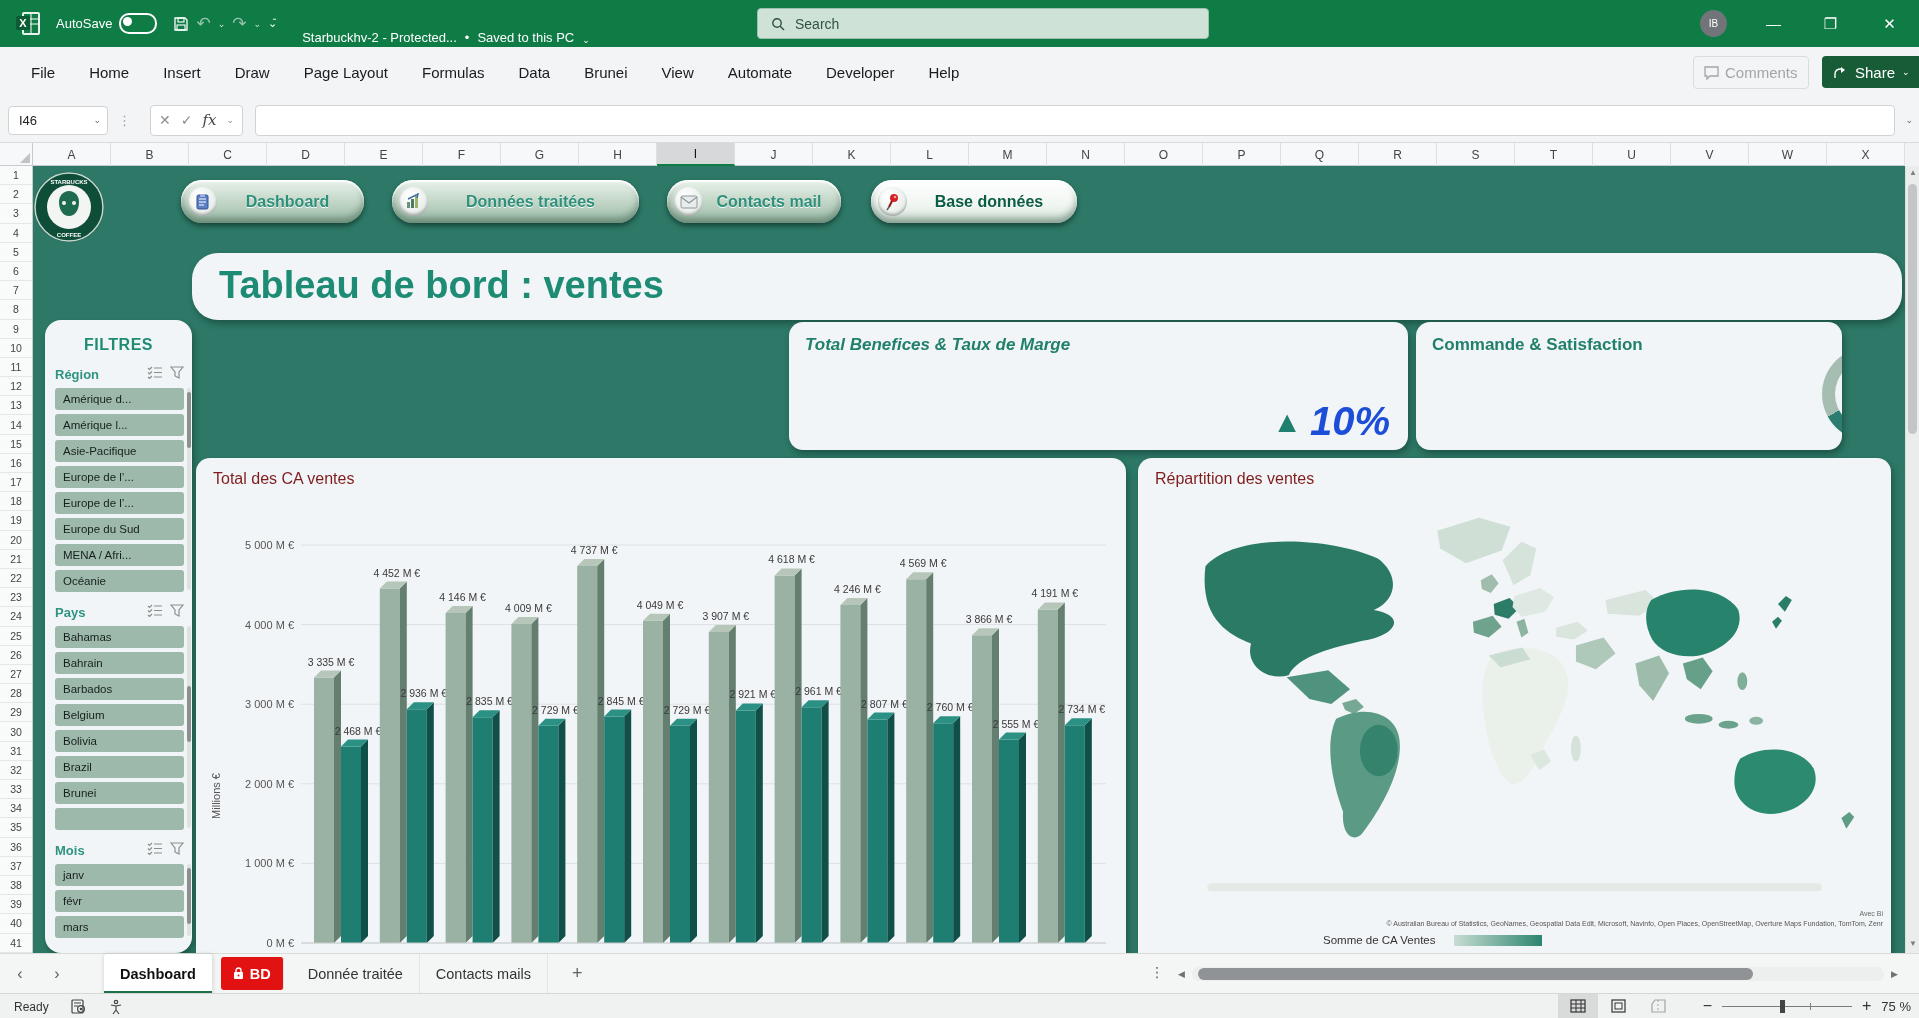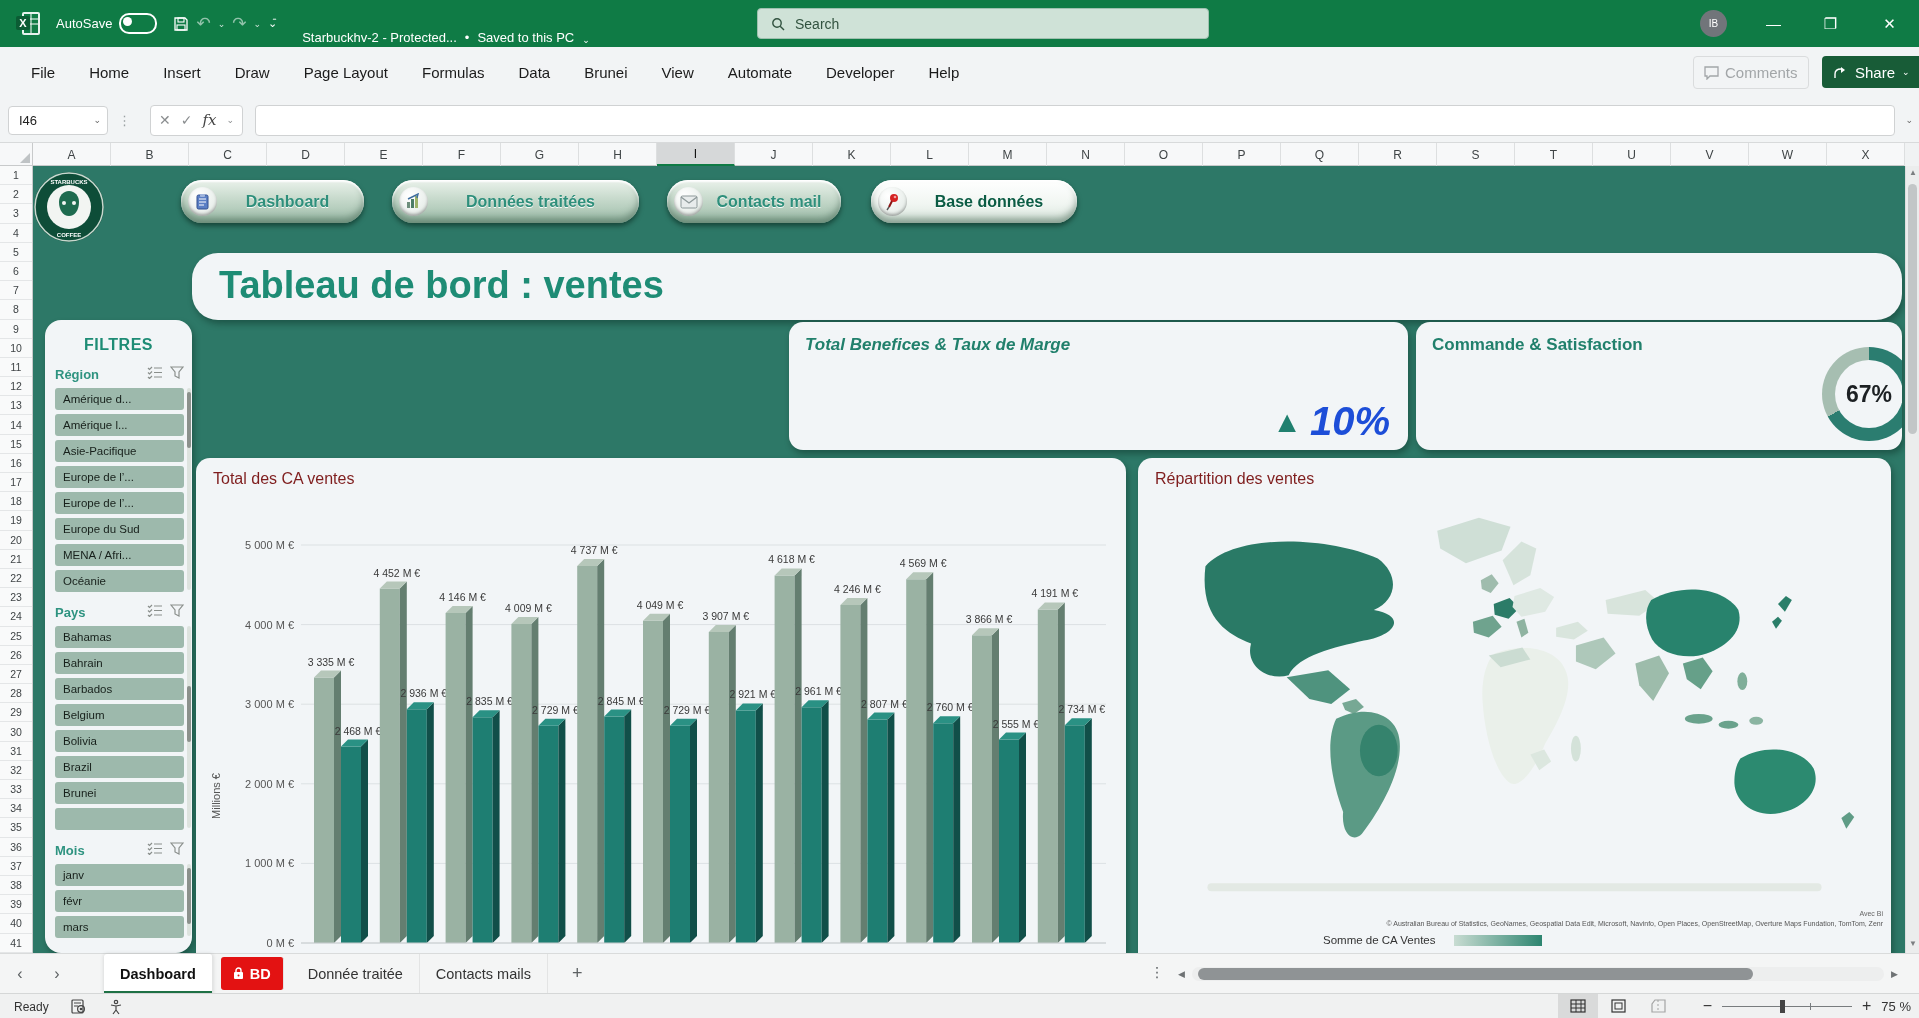--- a/index.html
+++ b/index.html
@@ -454,21 +454,21 @@
       </div>
   </div>
 
   <div class="card" style="left:756px;top:156px;width:619px;height:128px;font-style:italic;">
     <div class="kpi-title">Total Benefices &amp; Taux de Marge</div>
     <div id="delta">
       <span class="tri">▲</span>
       <span class="val">10%</span>
     </div>
   </div>
-  <div class="card" style="left:1383px;top:156px;width:486px;height:128px;">
+  <div class="card" style="left:1383px;top:156px;width:426px;height:128px;">
     <div class="kpi-title">Commande &amp; Satisfaction</div>
     <div class="donut" id="donut2" style="left: 406px; top: 25px; background: conic-gradient(rgb(43, 125, 112) 0deg, rgb(43, 125, 112) 67%, rgb(166, 190, 177) 67%, rgb(166, 190, 177) 100%);">
       <div class="hole">
           <span>67%</span>
         </div>
     </div>
   </div>
 
   <div id="chart-card" class="card">
     <div class="panel-title">Total des CA ventes</div>

